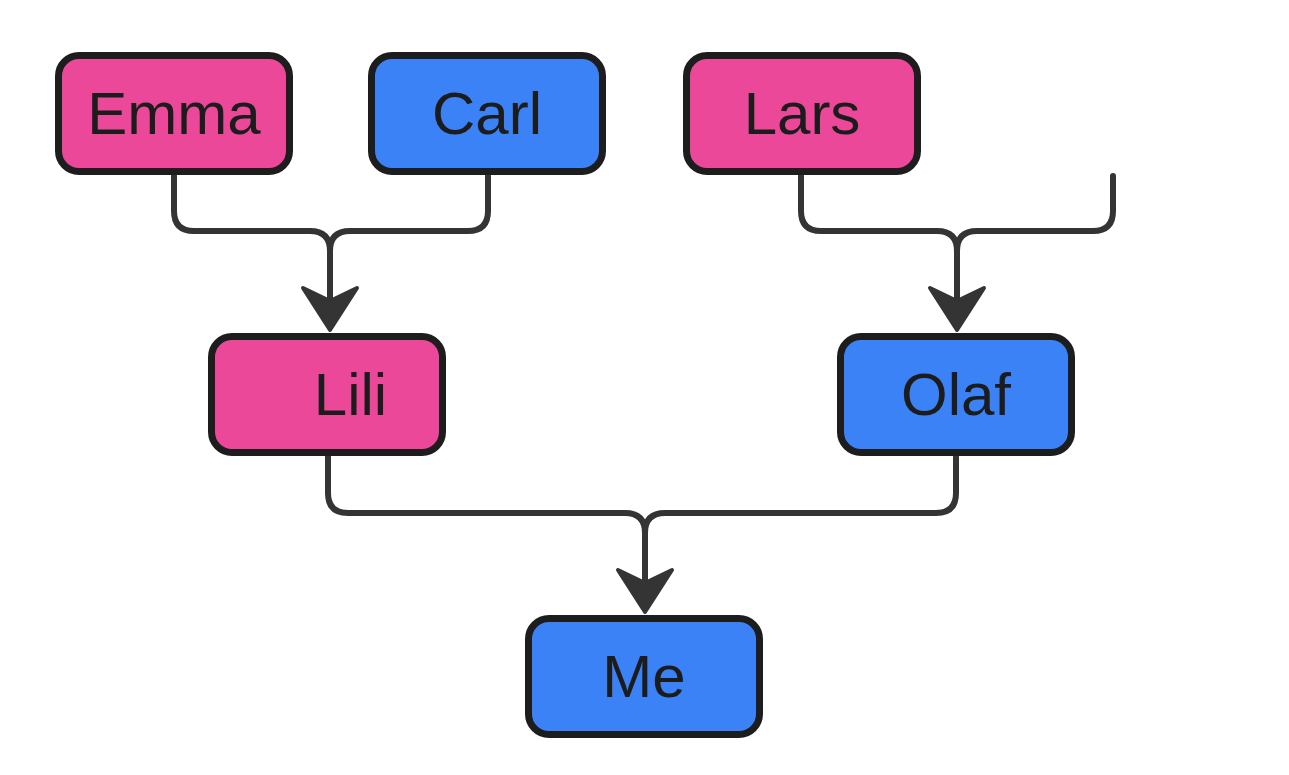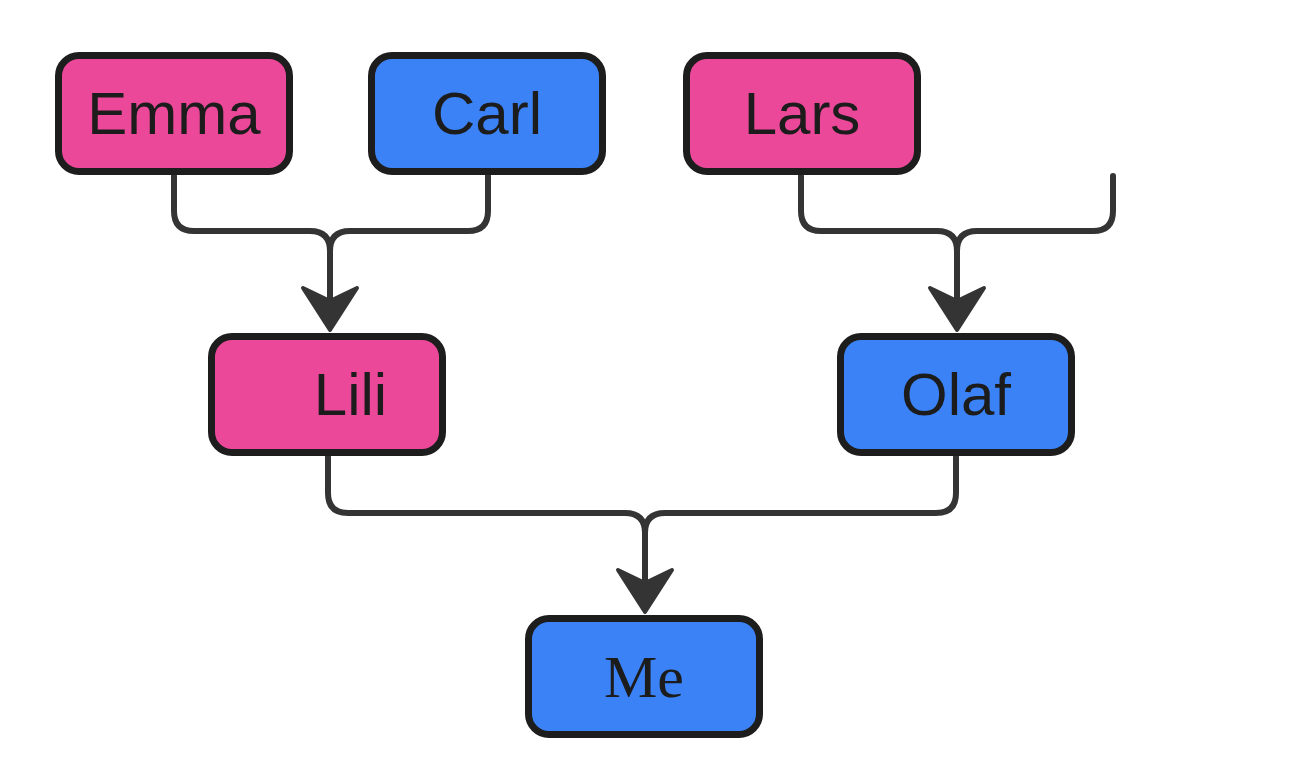--- a/index.html
+++ b/index.html
@@ -25,21 +25,21 @@
     line-height:1;
   }
   .node--female{background:#ec4899;}
   .node--male{background:#3b82f6;}
   .node-emma{left:55px;top:52px;}
   .node-carl{left:368px;top:52px;}
   .node-kate{left:683px;top:52px;}
   .node-lars{left:995px;top:52px;}
   .node-lili{left:208px;top:333px;padding-left:47px;}
   .node-olaf{left:837px;top:333px;}
-  .node-me{left:525px;top:615px;font-family:Liberation Serif, serif;}
+  .node-me{left:525px;top:615px;}
 </style>
 </head>
 <body>
 
 <div class="stage">
 
   <svg class="edges" viewBox="0 0 1289 775" xmlns="http://www.w3.org/2000/svg">
 
     <path class="edge" d="M 174 176 L 174 211 Q 174 231 194 231 L 310 231 Q 330 231 330 251 L 330 300"></path>
 

